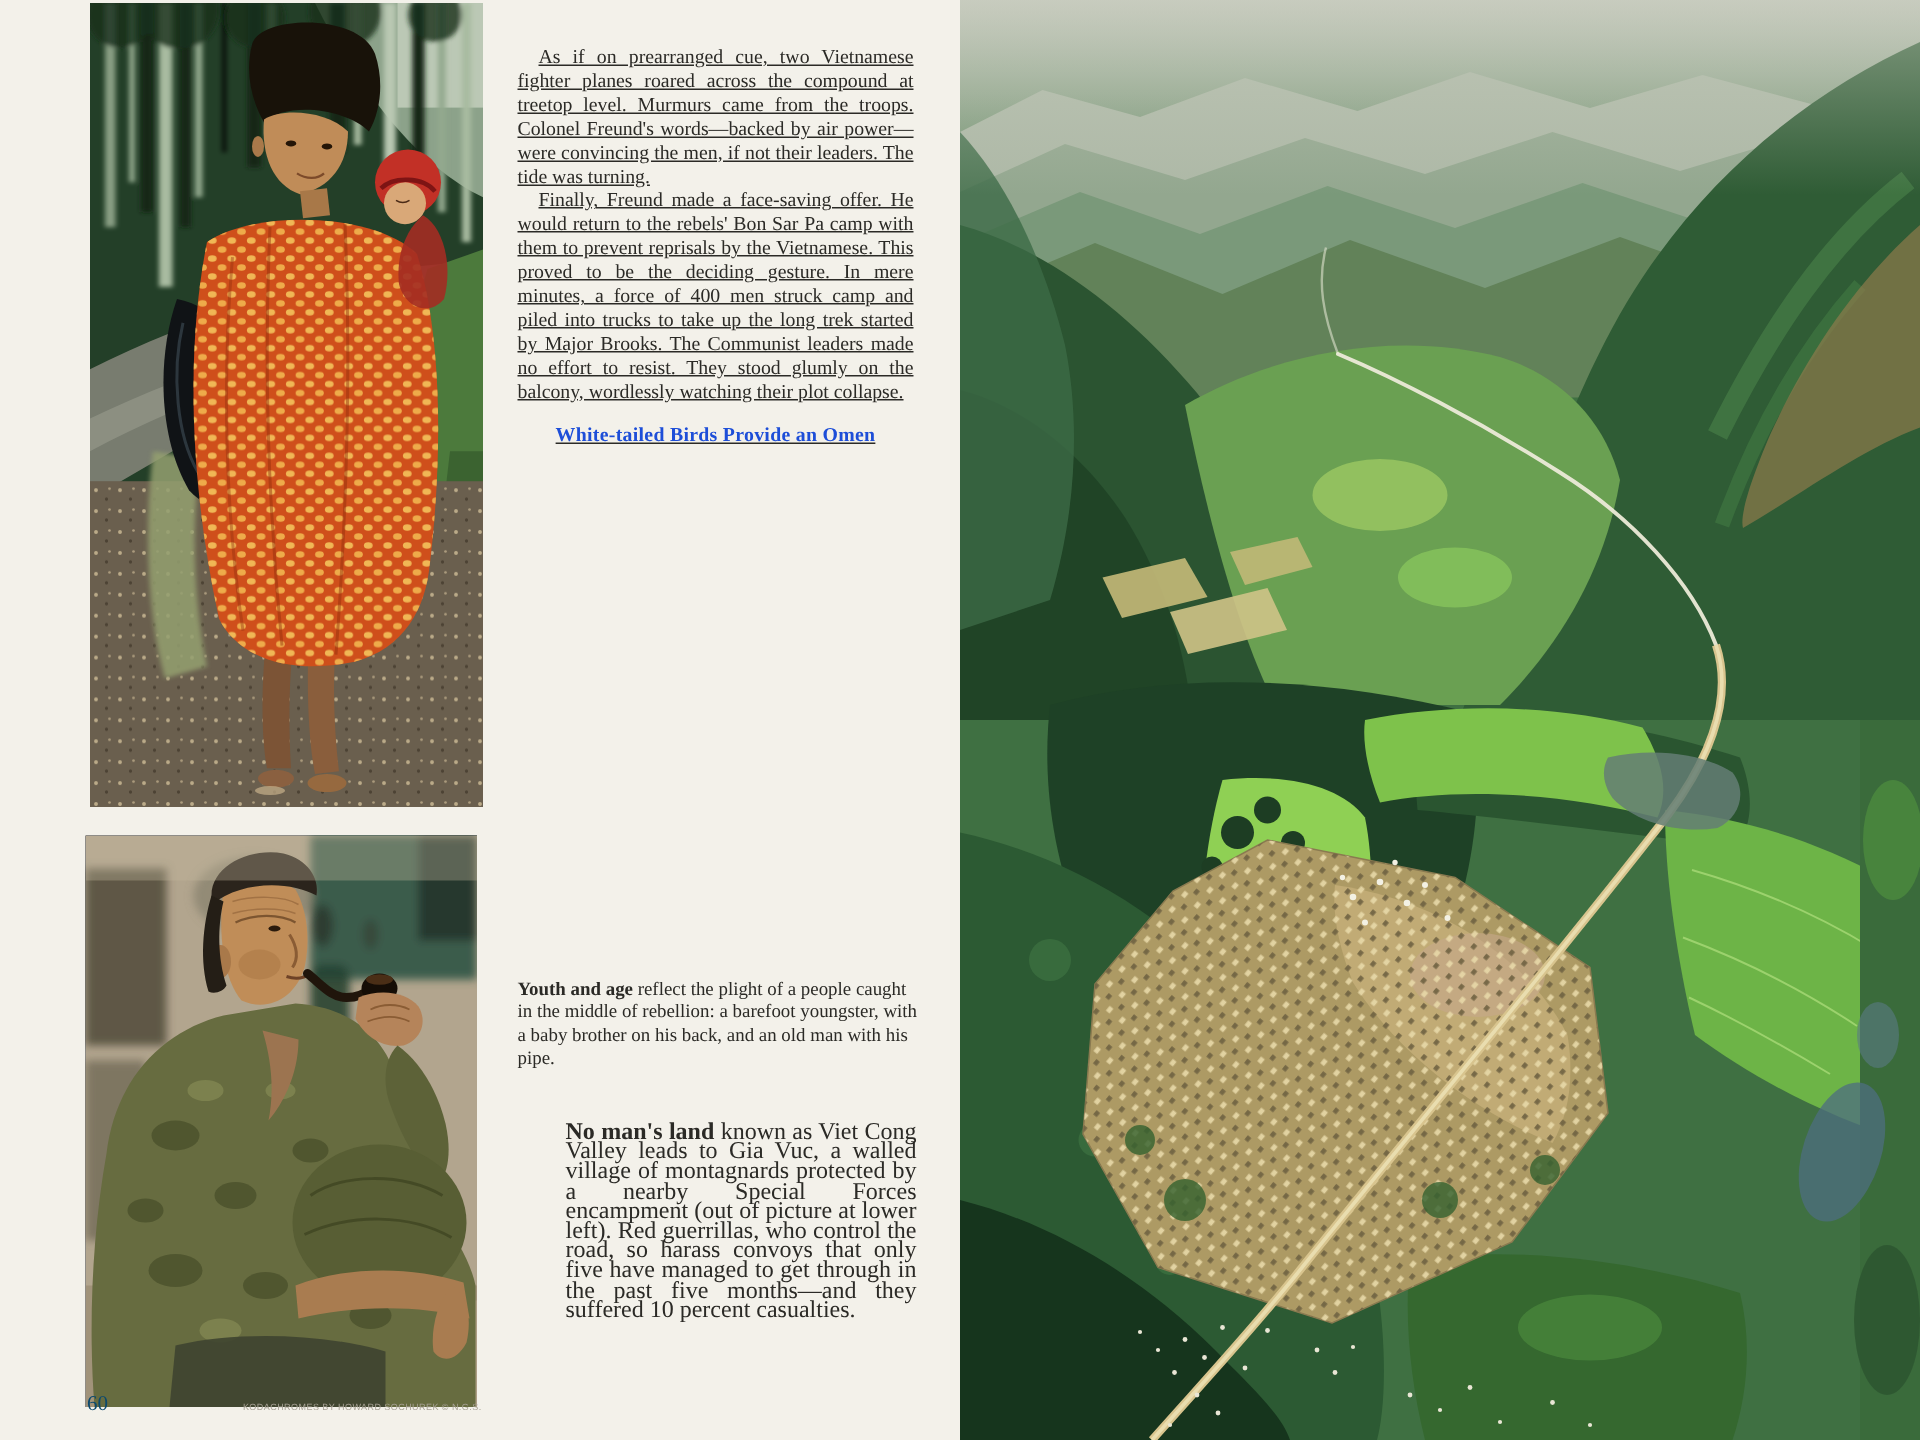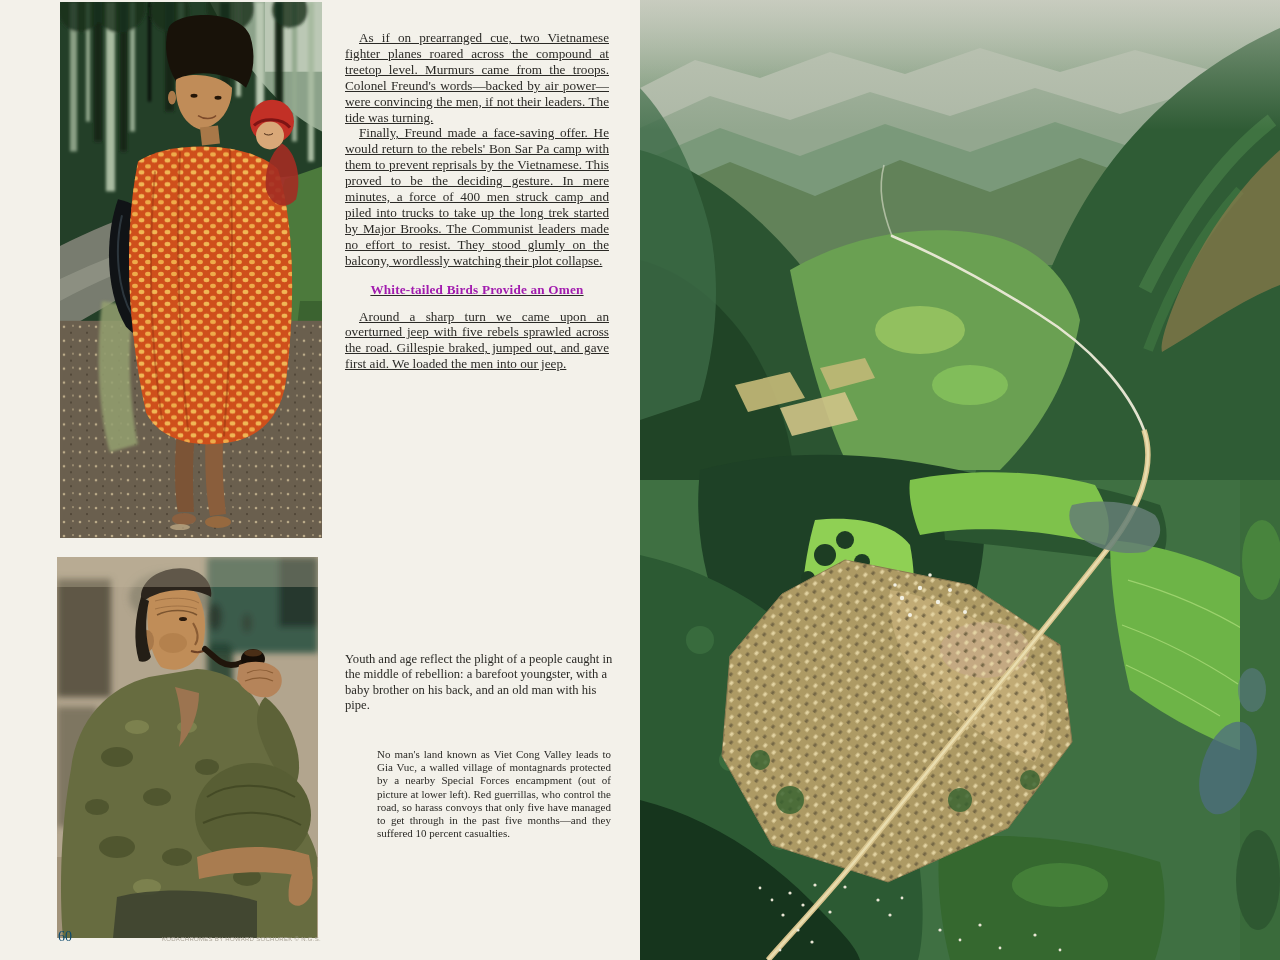--- a/index.html
+++ b/index.html
@@ -6,28 +6,28 @@
   body{width:1280px;height:960px;overflow:hidden;background:#e8e6df;}
   .page{position:relative;width:1280px;height:960px;background:#f3f1ea;font-family:"Liberation Serif",serif;}
   .photo{position:absolute;margin:0;padding:0;overflow:hidden;background:#222;}
   .photo svg{display:block;width:100%;height:100%;}
   #photo-boy{left:60px;top:2px;width:262px;height:536px;}
   #photo-man{left:57px;top:557px;width:261px;height:381px;}
   #photo-valley{left:640px;top:0;width:640px;height:960px;}
   .text-column{position:absolute;left:345px;top:30px;width:264px;color:#2b2a26;
     font-size:13.2px;line-height:15.9px;text-align:justify;text-decoration:underline;}
   .text-column p{margin:0;text-indent:14px;}
-  .text-column h3{margin:13px 0 11px 0;font-size:13.2px;text-align:center;color:#a21caf;
+  .text-column h3{margin:13px 0 11px 0;font-size:13.2px;text-align:center;color:#1d4ed8;
     font-weight:bold;letter-spacing:.2px;}
   .caption{position:absolute;color:#2b2a26;}
   #caption-youth{left:345px;top:652px;width:272px;font-size:12.6px;line-height:15.4px;}
-  #caption-nml{left:377px;top:748px;width:234px;font-size:11px;line-height:13.2px;text-align:justify;}
+  #caption-nml{left:377px;top:748px;width:234px;font-size:16px;line-height:13.2px;text-align:justify;}
   #caption-nml p{margin:0;}
   #caption-nml p + p{text-indent:11px;}
-  .lead{font-weight:normal;margin-top:40px;}
+  .lead{font-weight:bold;margin-top:40px;}
   .page-number{position:absolute;left:58px;top:929px;font-size:14px;color:#0c4a6e;}
   .credit{position:absolute;left:160px;top:936px;width:163px;text-align:center;
     font-family:"Liberation Sans",sans-serif;font-size:6px;letter-spacing:.3px;color:#a8a296;
     white-space:nowrap;}
 </style>
 </head>
 <body>
 
 <div class="page">
 
@@ -169,21 +169,20 @@
     </svg>
   </figure>
 
   <div class="credit">KODACHROMES BY HOWARD SOCHUREK © N.G.S.</div>
   <div class="page-number">60</div>
 
   <div class="text-column">
     <p>As if on prearranged cue, two Vietnamese fighter planes roared across the compound at treetop level. Murmurs came from the troops. Colonel Freund's words—backed by air power—were convincing the men, if not their leaders. The tide was turning.</p>
     <p>Finally, Freund made a face-saving offer. He would return to the rebels' Bon Sar Pa camp with them to prevent reprisals by the Vietnamese. This proved to be the deciding gesture. In mere minutes, a force of 400 men struck camp and piled into trucks to take up the long trek started by Major Brooks. The Communist leaders made no effort to resist. They stood glumly on the balcony, wordlessly watching their plot collapse.</p>
     <h3>White-tailed Birds Provide an Omen</h3>
-    <p>Around a sharp turn we came upon an overturned jeep with five rebels sprawled across the road. Gillespie braked, jumped out, and gave first aid. We loaded the men into our jeep.</p>
   </div>
 
   <div class="caption" id="caption-youth">
     <span class="lead">Youth and age</span><span> reflect the plight of a people caught in the middle of rebellion: a barefoot youngster, with a baby brother on his back, and an old man with his pipe.</span>
   </div>
   <div class="caption" id="caption-nml">
     <p><span class="lead">No man's land</span><span> known as Viet Cong Valley leads to Gia Vuc, a walled village of montagnards protected by a nearby Special Forces encampment (out of picture at lower left). Red guerrillas, who control the road, so harass convoys that only five have managed to get through in the past five months—and they suffered 10 percent casualties.</span></p>
   </div>
 
   <figure class="photo" id="photo-valley">

